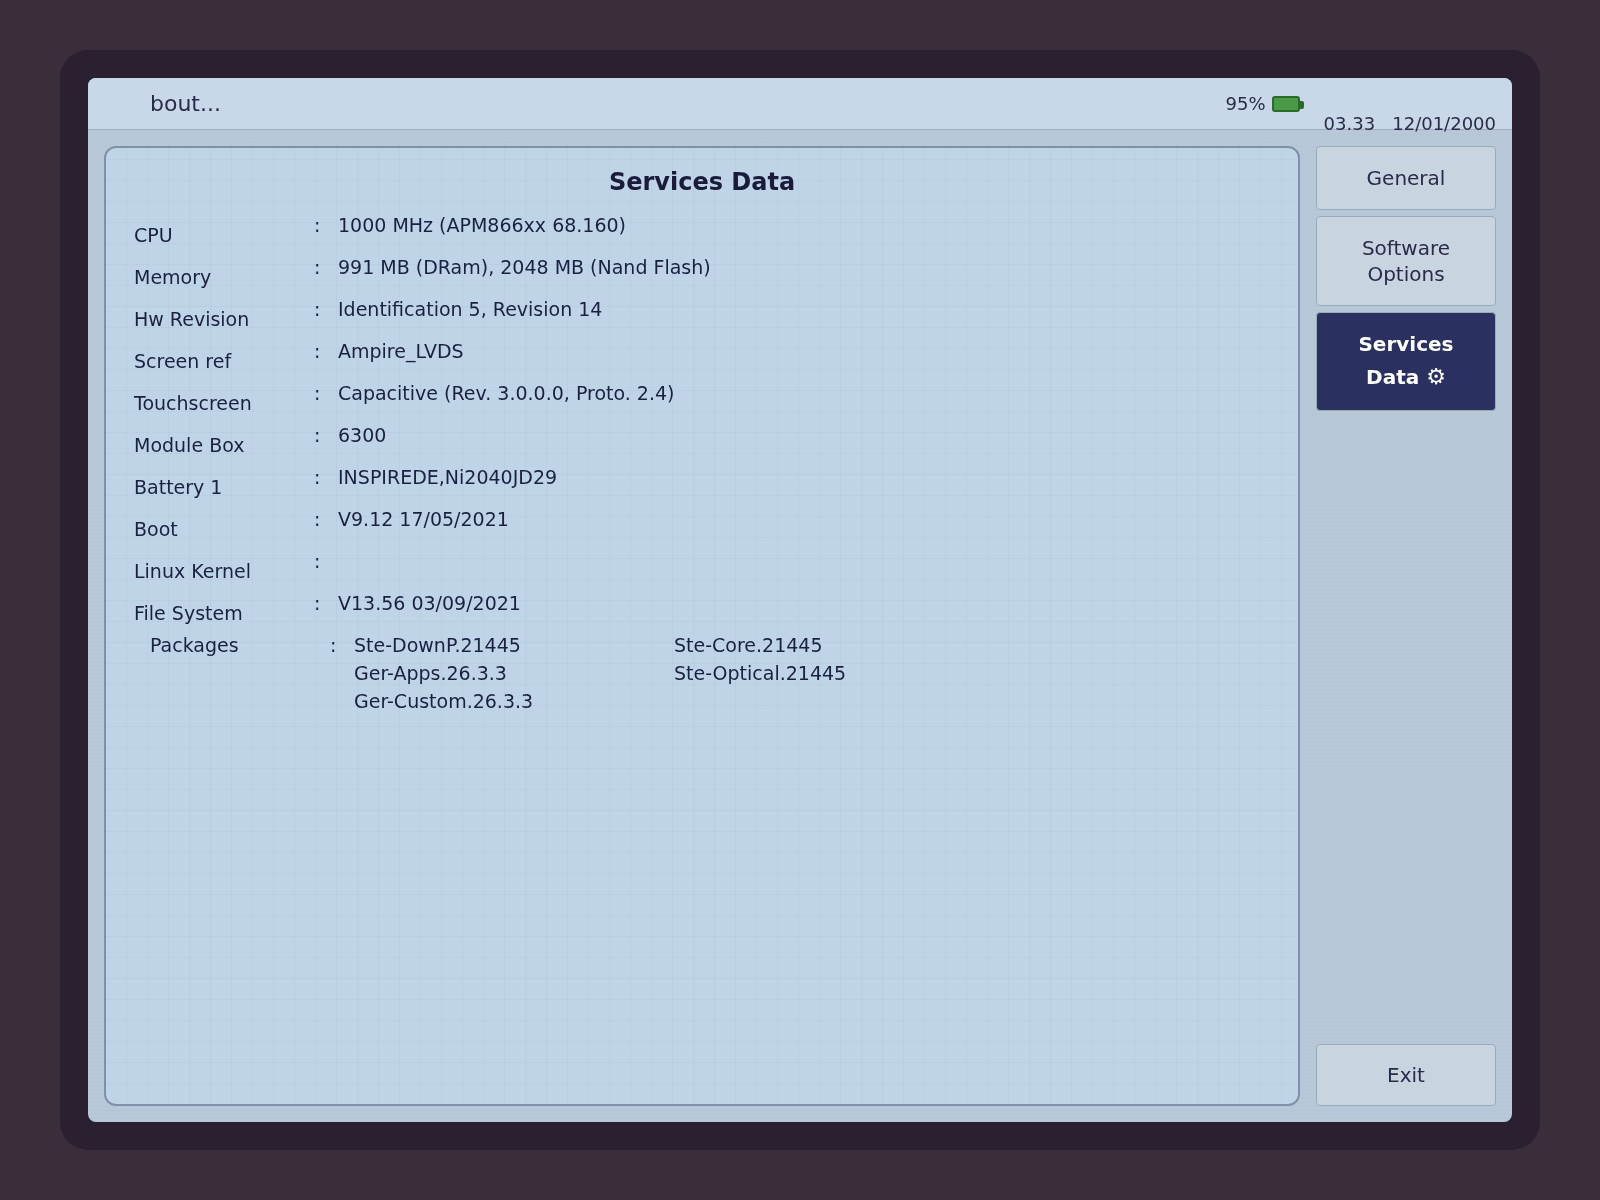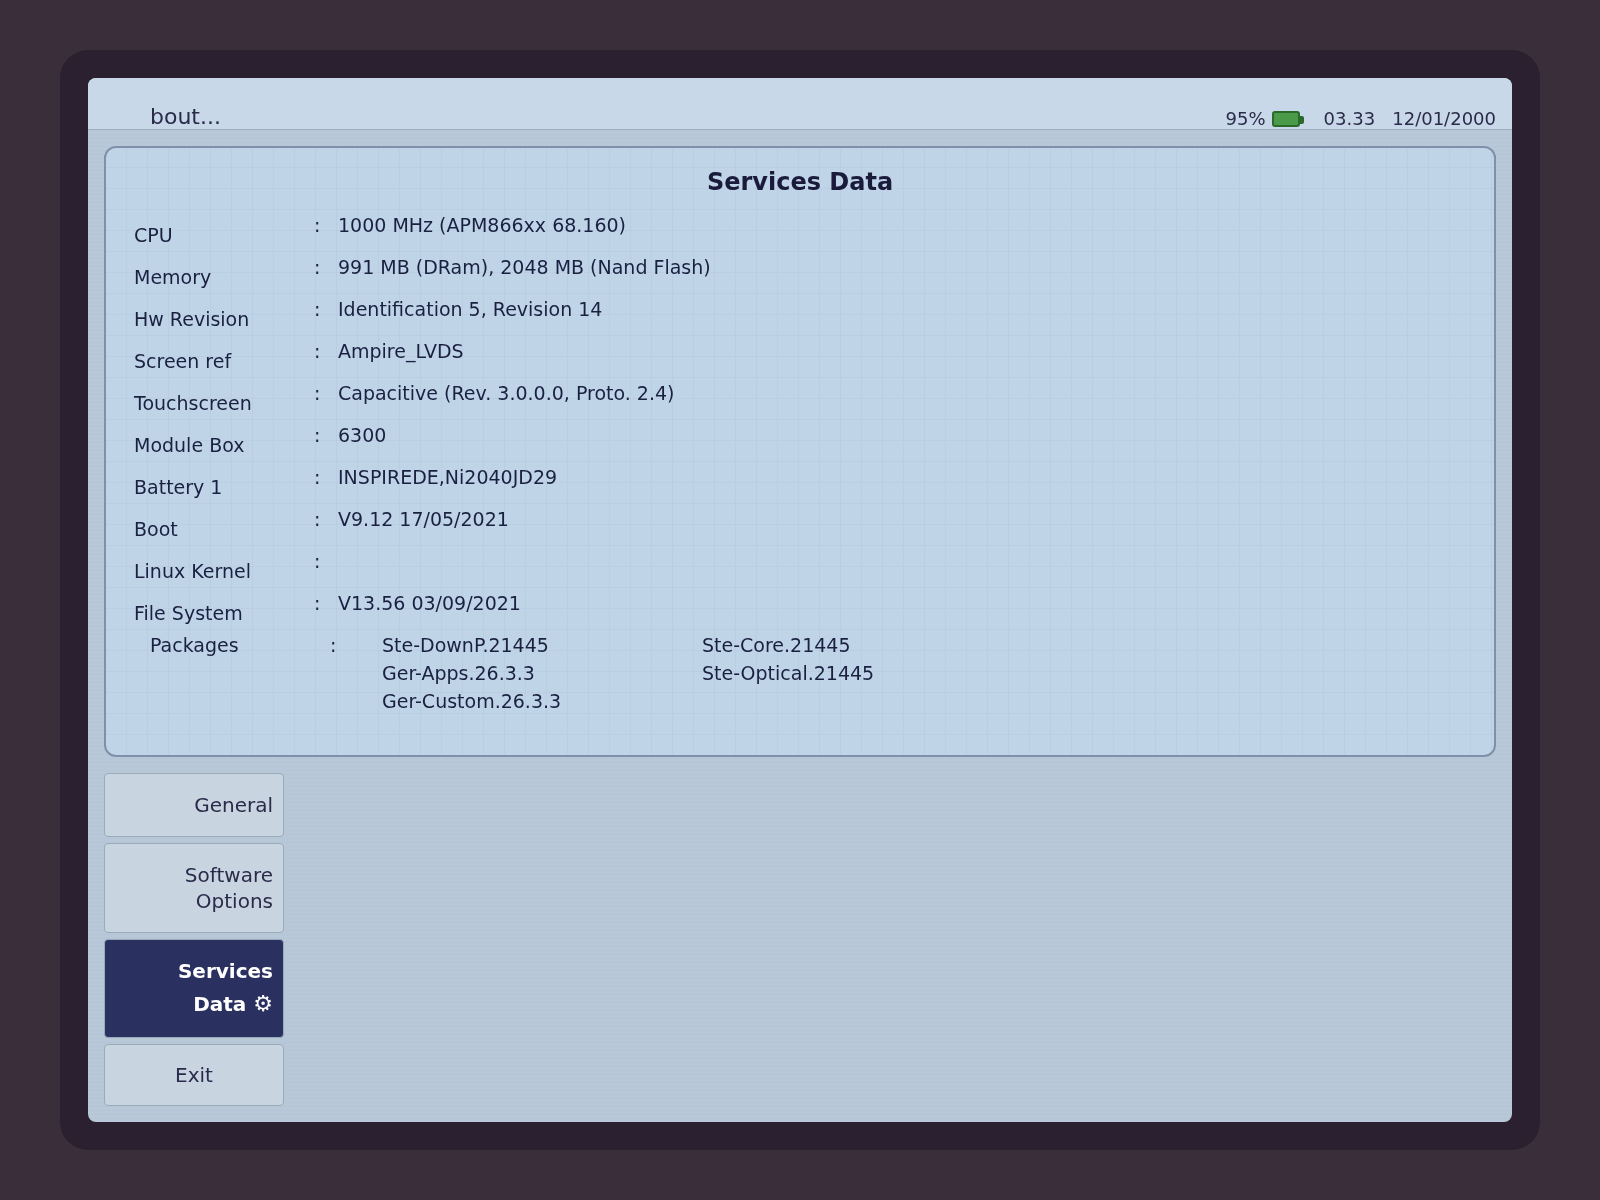--- a/index.html
+++ b/index.html
@@ -39,21 +39,21 @@
           rgba(160,180,200,0.15) 3px,
           rgba(160,180,200,0.15) 4px
         );
     }
 
     
     .topbar {
       height: 52px;
       background: #c8d8e8;
       display: flex;
-      align-items: flex-end;
+      align-items: center;
       padding: 0 16px;
       border-bottom: 1px solid #a0b0c0;
     }
 
     .topbar-logo {
       width: 36px;
       height: 36px;
       background: radial-gradient(circle at 40% 40%, #9060a0, #6040808);
       border-radius: 50%;
       margin-right: 10px;
@@ -99,21 +99,20 @@
     .topbar-time {
       font-size: 18px;
       color: #2a2a4a;
       margin-top: 39px;
     }
 
     
     .main-area {
       flex: 1;
       display: flex;
-      flex-direction: column;
       padding: 16px;
       gap: 16px;
     }
 
     
     .content-panel {
       flex: 1;
       background: #c0d4e8;
       border: 2px solid #8090a8;
       border-radius: 12px;
@@ -187,21 +186,20 @@
 
     .packages-colon {
       width: 24px;
       font-size: 19px;
       color: #1a2040;
       flex-shrink: 0;
     }
 
     .packages-values {
       flex: 1;
-      margin-left: 28px;
     }
 
     .pkg-line {
       display: flex;
       flex-direction: row;
       margin-bottom: 6px;
     }
 
     .pkg-item {
       font-size: 19px;
@@ -219,21 +217,21 @@
       width: 180px;
       display: flex;
       flex-direction: column;
       gap: 0;
     }
 
     .sidebar-btn {
       background: #c8d4e0;
       border: 1px solid #9aabb8;
       padding: 18px 10px;
-      text-align: right;
+      text-align: center;
       font-size: 20px;
       color: #2a2a4a;
       cursor: pointer;
       margin-bottom: 6px;
       border-radius: 4px;
       line-height: 1.3;
     }
 
     .sidebar-btn.active {
       background: #2a3060;

